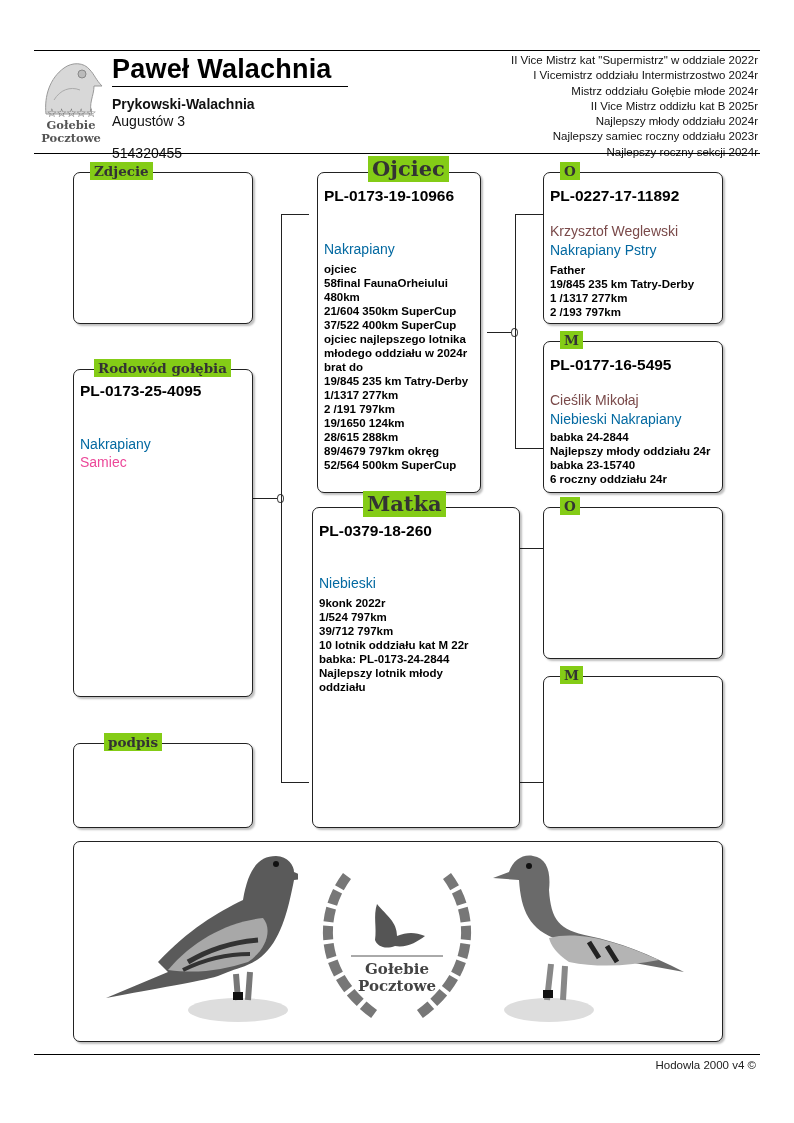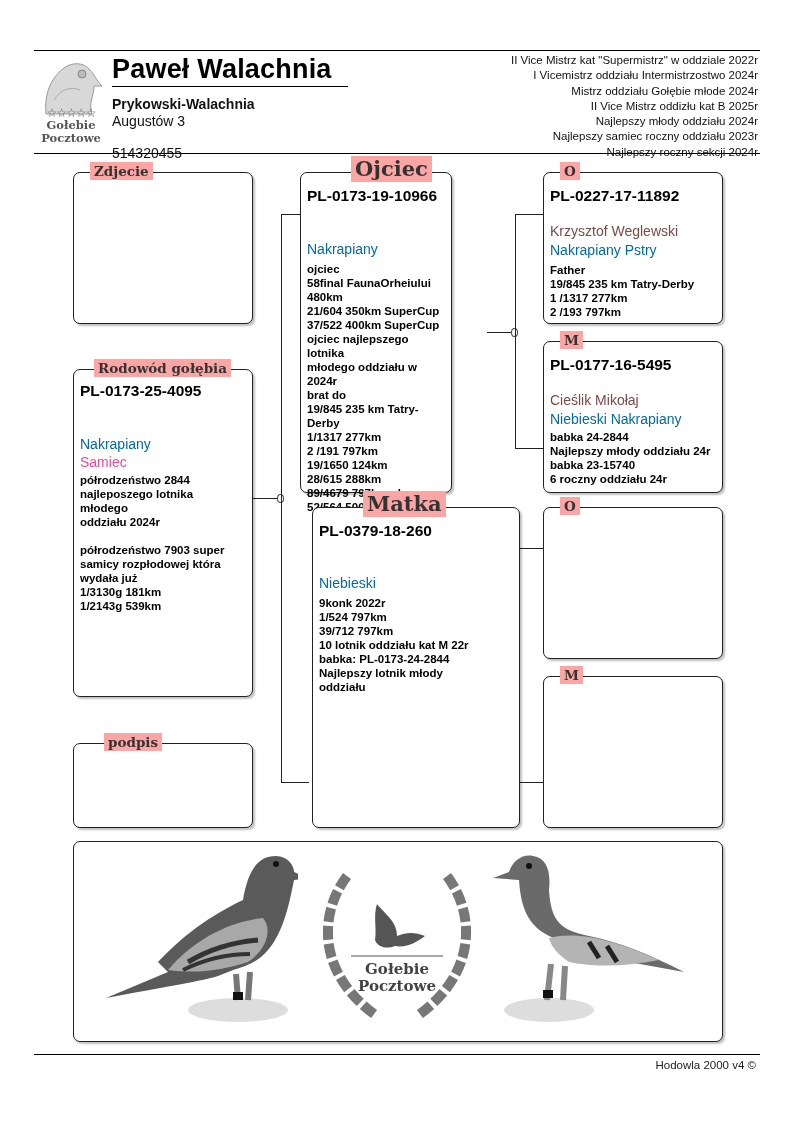--- a/index.html
+++ b/index.html
@@ -11,21 +11,21 @@
   
   .logo { left: 36px; top: 56px; width: 70px; height: 92px; }
   .breeder-name { left: 112px; top: 54px; font-size: 27px; font-weight: bold; letter-spacing: 0.2px; }
   .name-underline { left: 112px; top: 86px; width: 236px; border-top: 1px solid #000; }
   .breeder-line { left: 112px; font-size: 14px; color: #111; }
   .achievements { right: 36px; top: 53px; text-align: right; font-size: 11.5px; line-height: 15.3px; color: #111; }
 
   
   .box { position: absolute; border: 1.5px solid #222; border-radius: 7px;
          box-shadow: 2px 2px 2px rgba(0,0,0,0.25); background: #fff; box-sizing: border-box; }
-  .box-title { position: absolute; top: -11px; background: #fca5a5; padding: 0 4px;
+  .box-title { position: absolute; top: -11px; background: #84cc16; padding: 0 4px;
                font-family: "DejaVu Serif", serif; font-weight: bold; color: #333; line-height: 18px; }
   .small-title { font-size: 13.5px; }
   .big-title { font-size: 21px; top: -17px; line-height: 26px; }
   .ring { position: absolute; left: 6px; font-size: 15.5px; font-weight: bold; }
   .color-text { position: absolute; left: 6px; font-size: 14px; color: #0369a1; }
   .owner-text { position: absolute; left: 6px; font-size: 14px; color: #7a4a4a; }
   .plain-text { position: absolute; left: 6px; font-size: 14px; color: #ec4899; }
   .notes { position: absolute; left: 6px; right: 4px; font-size: 11.5px; font-weight: bold; line-height: 14px; white-space: pre-line; }
 
   
@@ -91,37 +91,27 @@
 
 <div class="box" style="left:73px;top:172px;width:180px;height:152px;">
   <span class="box-title small-title" style="left:16px;">Zdjecie</span>
 </div>
 
 <div class="box" style="left:73px;top:369px;width:180px;height:328px;">
   <span class="box-title small-title" style="left:20px;">Rodowód gołębia</span>
   <div class="ring" style="top:12px;">PL-0173-25-4095</div>
   <div class="color-text" style="top:66px;">Nakrapiany</div>
   <div class="plain-text" style="top:84px;">Samiec</div>
-  <div class="notes" style="top:103px;">półrodzeństwo 2844
-najleposzego lotnika
-młodego
-oddziału 2024r
-
-półrodzeństwo 7903 super
-samicy rozpłodowej która
-wydała już
-1/3130g 181km
-1/2143g 539km</div>
 </div>
 
 <div class="box" style="left:73px;top:743px;width:180px;height:85px;">
   <span class="box-title small-title" style="left:30px;">podpis</span>
 </div>
 
-<div class="box" style="left:300px;top:172px;width:152px;height:321px;">
+<div class="box" style="left:317px;top:172px;width:164px;height:321px;">
   <span class="box-title big-title" style="left:50px;">Ojciec</span>
   <div class="ring" style="top:14px;">PL-0173-19-10966</div>
   <div class="color-text" style="top:68px;">Nakrapiany</div>
   <div class="notes" style="top:89px;">ojciec
 58final FaunaOrheiului
 480km
 21/604 350km SuperCup
 37/522 400km SuperCup
 ojciec najlepszego lotnika
 młodego oddziału w 2024r

